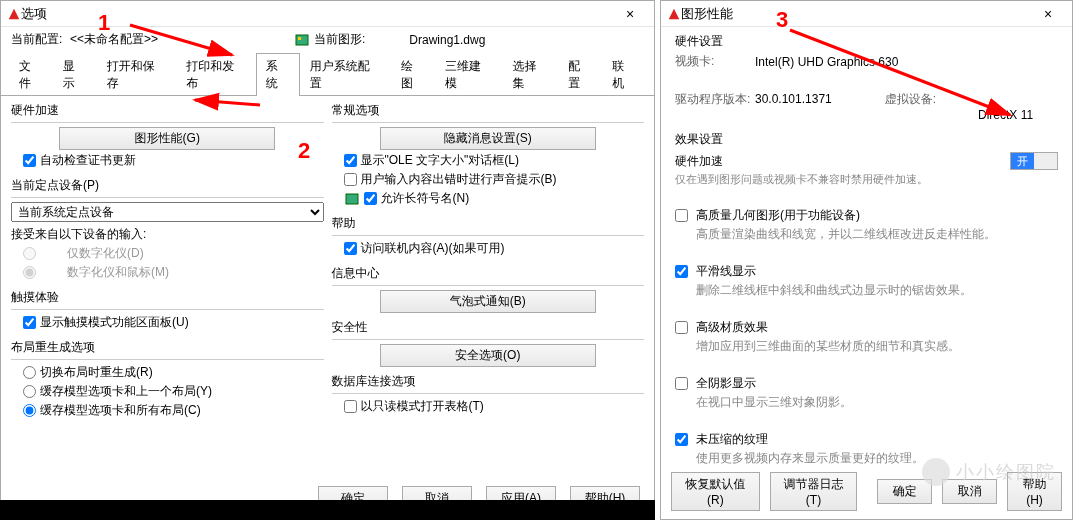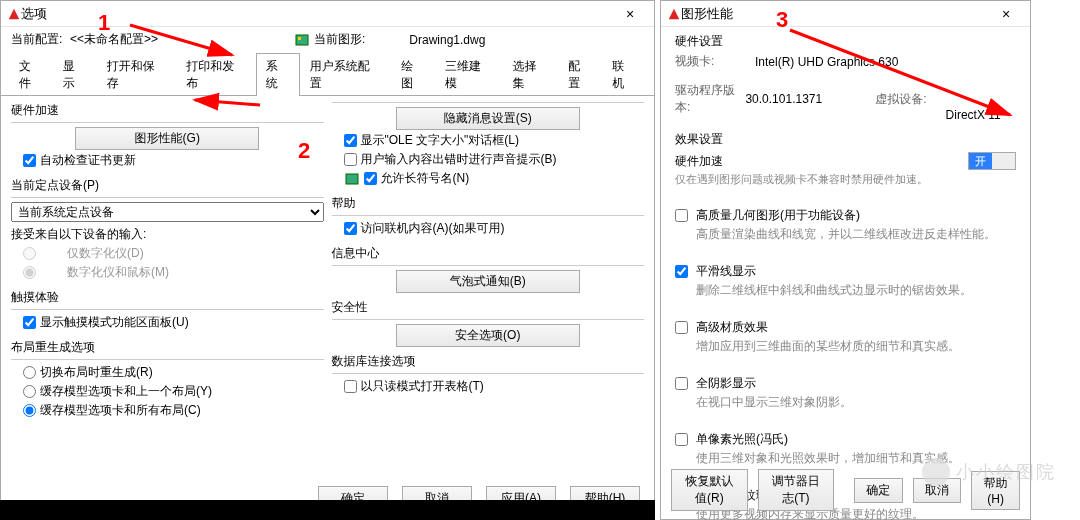--- a/index.html
+++ b/index.html
@@ -1,38 +1,38 @@
 <!DOCTYPE html>
 <html><head>
 <meta charset="utf-8">
 <style>
   * { box-sizing: border-box; margin: 0; padding: 0; }
   body { font-family: "Microsoft YaHei", "SimSun", sans-serif; font-size: 12px; background: #fff; width: 1080px; height: 520px; position: relative; overflow: hidden; }
   .dialog { position: absolute; background: #fff; border: 1px solid #aaa; }
   .dlg-left { left: 0; top: 0; width: 655px; height: 520px; }
-  .dlg-right { left: 660px; top: 0; width: 371px; height: 520px; }
+  .dlg-right { left: 660px; top: 0; width: 413px; height: 520px; }
   .titlebar { display: flex; align-items: center; justify-content: space-between; height: 26px; padding: 0 6px; background: #fff; border-bottom: 1px solid #e5e5e5; }
   .titlebar-left { display: flex; align-items: center; }
   .logo-icon { width: 14px; height: 14px; }
   .titlebar-title { font-size: 13px; }
   .close-btn { width: 36px; height: 20px; text-align: center; line-height: 20px; font-size: 14px; cursor: pointer; }
   .config-row { display: flex; align-items: center; padding: 4px 10px; gap: 4px; }
   .config-label { width: 55px; }
   .config-val { width: 220px; }
   .drawing-icon { width: 16px; height: 16px; display: inline-block; }
-  .tabs { display: flex; border-bottom: 1px solid #aaa; padding: 0 8px; }
+  .tabs { display: flex; border-bottom: 1px solid #aaa; padding: 0 8px; justify-content: flex-end; }
   .tab { padding: 4px 9px; border: 1px solid transparent; border-bottom: none; cursor: pointer; position: relative; top: 1px; }
   .tab.active { border-color: #aaa; background: #fff; }
   .body-left { display: flex; padding: 6px 10px; gap: 8px; }
   .col { flex: 1; display: flex; flex-direction: column; gap: 6px; }
   .group { }
   .group-title { font-size: 12px; margin-bottom: 3px; }
   .group-line { border-top: 1px solid #ccc; margin-bottom: 4px; }
   .btn { background: linear-gradient(#f8f8f8,#e8e8e8); border: 1px solid #aaa; padding: 2px 8px; font-size: 12px; cursor: pointer; font-family: inherit; text-align: center; }
-  .wide-btn { width: 184px; display: block; margin: 0 auto; }
+  .wide-btn { width: 216px; display: block; margin: 0 auto; }
   .indent { padding-left: 12px; }
   .row-item { display: flex; align-items: center; gap: 4px; margin: 2px 0; }
   .checkbox { width: 13px; height: 13px; }
   .radio { width: 13px; height: 13px; }
   .select { width: 100%; font-family: inherit; font-size: 12px; padding: 1px 2px; }
   .disabled-text { color: #999; gap: 31px; }
   .footer-left { position: absolute; bottom: 8px; right: 14px; display: flex; gap: 14px; }
   .footer-btn { width: 70px; padding: 3px 0; }
   .hw-row { display: flex; padding: 3px 14px; align-items: center; }
   .hw-label { width: 80px; color: #666; }
@@ -154,20 +154,21 @@
           <input type="radio" name="lr" class="radio" checked="" style="">
           <span>缓存模型选项卡和所有布局(C)</span>
         </div>
       </div>
 
     </div>
 
     <div class="col">
 
       <div class="group">
+        <div class="group-title">常规选项</div>
         <div class="group-line"></div>
         <button class="btn wide-btn">隐藏消息设置(S)</button>
         <div class="row-item indent">
           <input type="checkbox" class="checkbox" checked="" style="">
           <span>显示"OLE 文字大小"对话框(L)</span>
         </div>
         <div class="row-item indent">
           <input type="checkbox" class="checkbox" style="">
           <span>用户输入内容出错时进行声音提示(B)</span>
         </div>
@@ -277,27 +278,20 @@
           <div class="opt-text">
             <div class="opt-title">高级材质效果</div>
             <div class="opt-desc">增加应用到三维曲面的某些材质的细节和真实感。</div>
           </div>
         </div>
         <div class="opt-item">
           <input type="checkbox" class="opt-cb" style="">
           <div class="opt-text">
             <div class="opt-title">全阴影显示</div>
             <div class="opt-desc">在视口中显示三维对象阴影。</div>
-          </div>
-        </div>
-        <div class="opt-item">
-          <input type="checkbox" class="opt-cb" style="">
-          <div class="opt-text">
-            <div class="opt-title">单像素光照(冯氏)</div>
-            <div class="opt-desc">使用三维对象和光照效果时，增加细节和真实感。</div>
           </div>
         </div>
         <div class="opt-item">
           <input type="checkbox" class="opt-cb" checked="" style="">
           <div class="opt-text">
             <div class="opt-title">未压缩的纹理</div>
             <div class="opt-desc">使用更多视频内存来显示质量更好的纹理。</div>
           </div>
         </div>
       </div>

